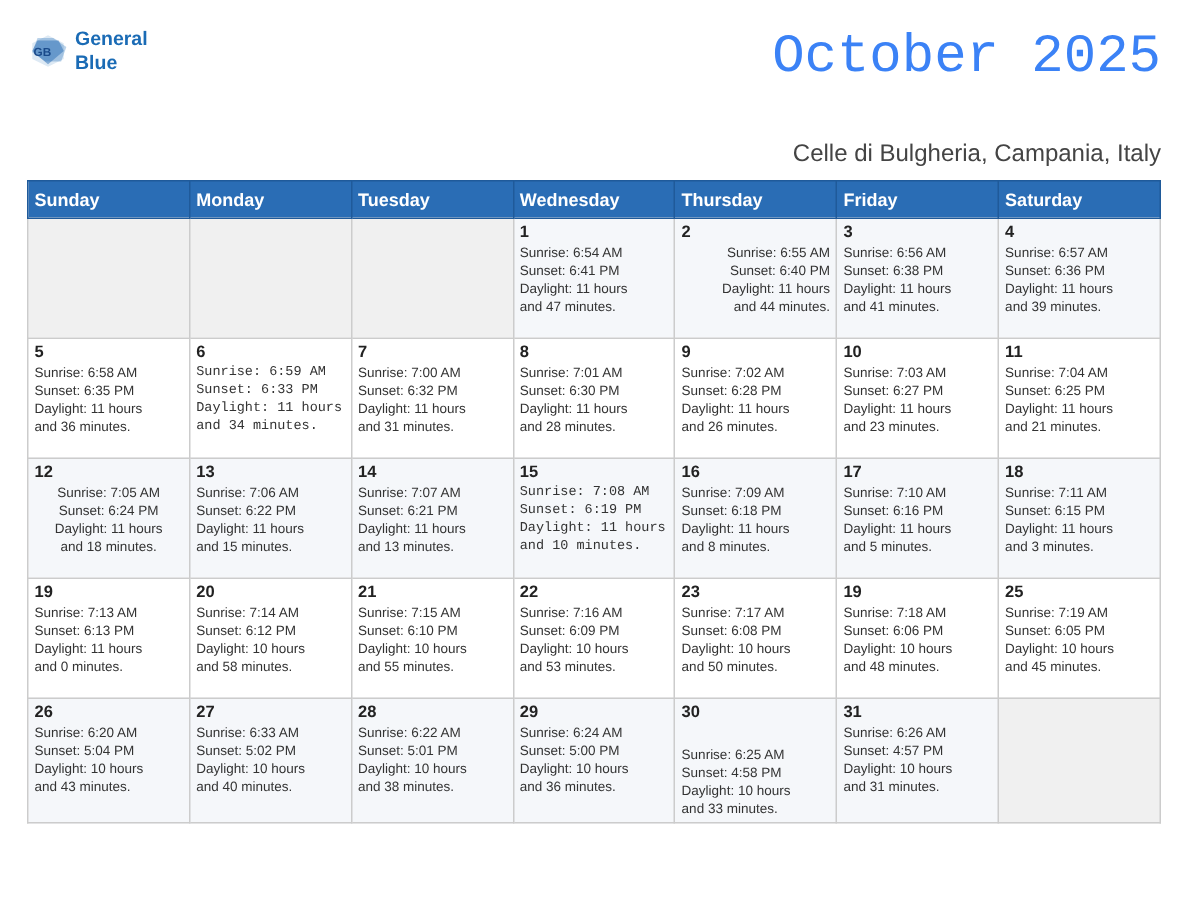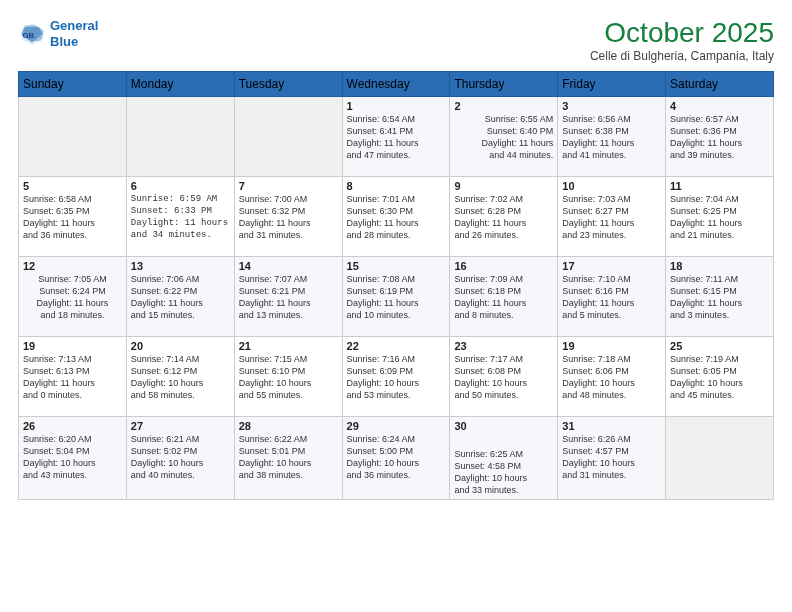--- a/index.html
+++ b/index.html
@@ -35,39 +35,41 @@
     }
     .logo-text .blue { color: #1a6bb5; }
     .logo-icon {
       width: 28px;
       height: 28px;
     }
     .title-area {
       text-align: right;
     }
     .month-title {
-      font-size: 28px;
+      font-size: 36px;
       font-weight: normal;
-      color: #15803d;
+      color: #3b82f6;
       line-height: 1.1;
+      font-family: Liberation Mono, monospace;
     }
     .subtitle {
-      font-size: 12px;
+      font-size: 16px;
       color: #444;
+      margin-top: 36px;
     }
     .calendar {
       width: 100%;
       border-collapse: collapse;
       border: 1px solid #ccc;
     }
     .calendar th {
       background: #2a6db5;
-      color: #000000;
+      color: #ffffff;
       font-size: 12px;
-      font-weight: normal;
+      font-weight: bold;
       padding: 5px 4px;
       text-align: left;
       border: 1px solid #1f5a9a;
     }
     .calendar td {
       vertical-align: top;
       border: 1px solid #ccc;
       padding: 3px 4px;
       width: 108px;
       height: 80px;
@@ -234,21 +236,21 @@
           </td>
           <td>
             <span class="day-num">14</span>
             <div class="day-info" style="white-space: pre-line;">Sunrise: 7:07 AM
 Sunset: 6:21 PM
 Daylight: 11 hours
 and 13 minutes.</div>
           </td>
           <td>
             <span class="day-num">15</span>
-            <div class="day-info" style="white-space: pre-line;">Sunrise: 7:08 AM
+            <div class="day-info" style="white-space: pre-line; font-family: Liberation Mono, monospace;">Sunrise: 7:08 AM
 Sunset: 6:19 PM
 Daylight: 11 hours
 and 10 minutes.</div>
           </td>
           <td>
             <span class="day-num">16</span>
             <div class="day-info" style="white-space: pre-line;">Sunrise: 7:09 AM
 Sunset: 6:18 PM
 Daylight: 11 hours
 and 8 minutes.</div>
@@ -322,21 +324,21 @@
         <tr>
           <td>
             <span class="day-num">26</span>
             <div class="day-info" style="white-space: pre-line;">Sunrise: 6:20 AM
 Sunset: 5:04 PM
 Daylight: 10 hours
 and 43 minutes.</div>
           </td>
           <td>
             <span class="day-num">27</span>
-            <div class="day-info" style="white-space: pre-line;">Sunrise: 6:21 AM
+            <div class="day-info" style="white-space: pre-line;">Sunrise: 6:33 AM
 Sunset: 5:02 PM
 Daylight: 10 hours
 and 40 minutes.</div>
           </td>
           <td>
             <span class="day-num">28</span>
             <div class="day-info" style="white-space: pre-line;">Sunrise: 6:22 AM
 Sunset: 5:01 PM
 Daylight: 10 hours
 and 38 minutes.</div>

